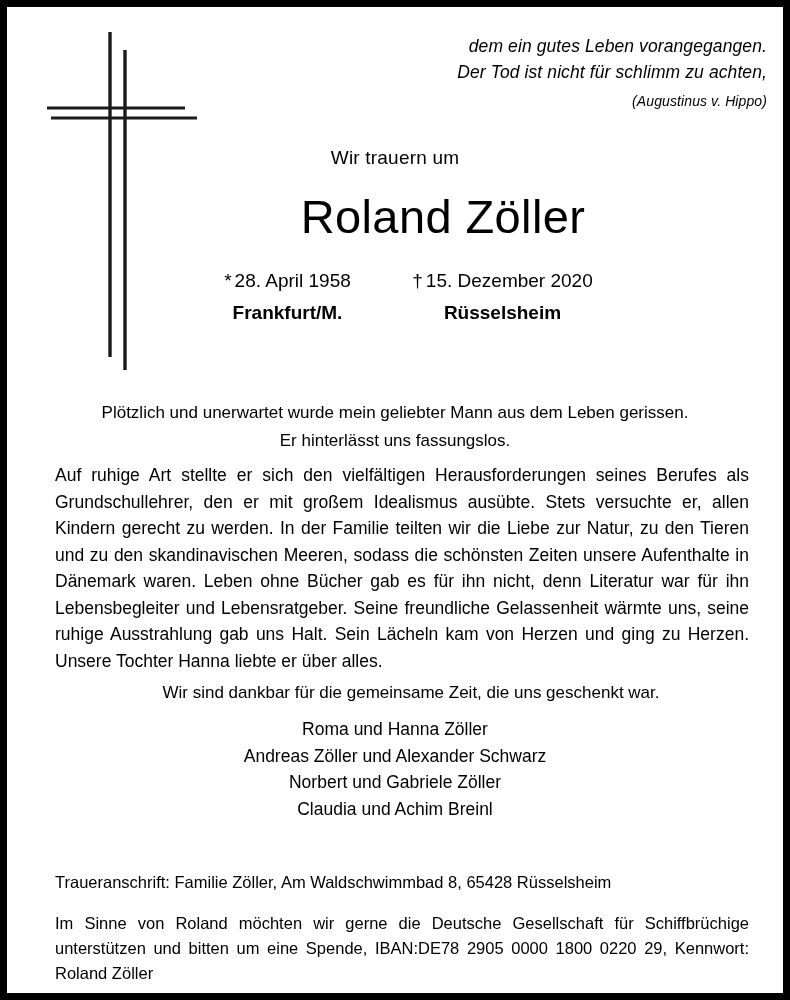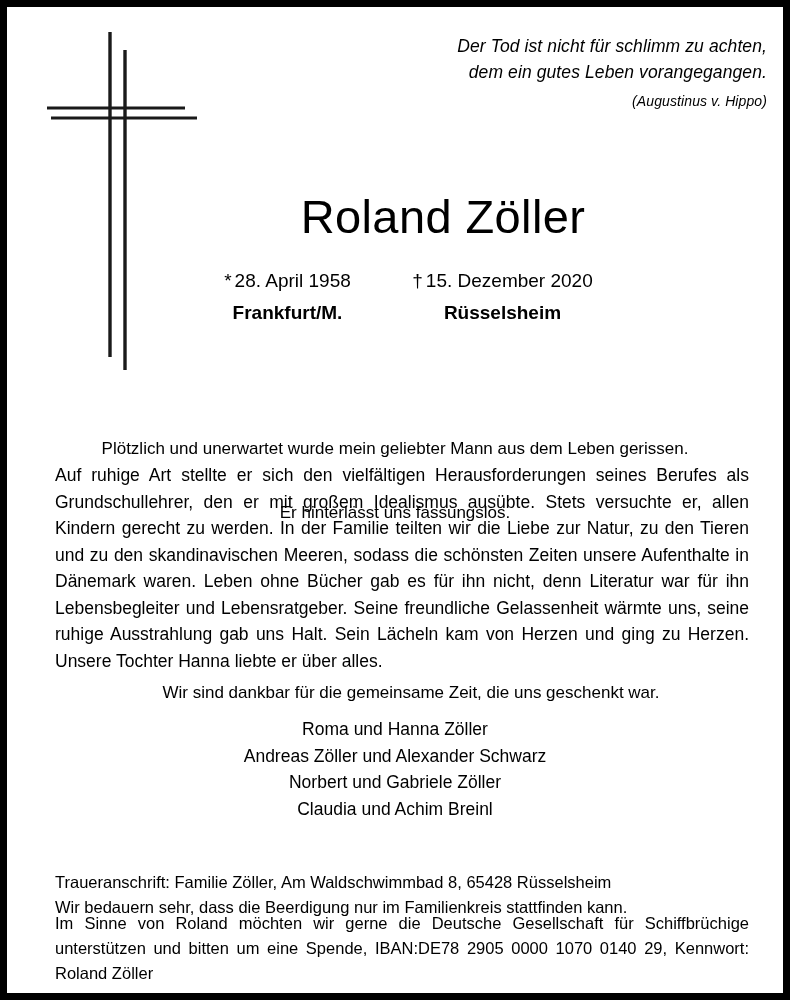--- a/index.html
+++ b/index.html
@@ -107,21 +107,21 @@
   
   .lead {
     position: absolute;
     left: 0;
     top: 392px;
     width: 100%;
     text-align: center;
     font-size: 17px;
     line-height: 28px;
   }
-  .lead span { display: block; margin-top: 36px; }
+  .lead span { display: block; }
 
   
   .body-text {
     position: absolute;
     left: 48px;
     top: 455px;
     width: 694px;
     text-align: justify;
     text-align-last: left;
     font-size: 17.5px;
@@ -182,25 +182,26 @@
   <div class="sheet">
 
     <svg class="cross" viewBox="0 0 195 365" aria-hidden="true">
       <line x1="77" y1="14" x2="77" y2="339" stroke="#1a1a1a" stroke-width="3.4"></line>
       <line x1="92" y1="32" x2="92" y2="352" stroke="#1a1a1a" stroke-width="3.4"></line>
       <line x1="14" y1="90" x2="152" y2="90" stroke="#1a1a1a" stroke-width="3.2"></line>
       <line x1="18" y1="100" x2="164" y2="100" stroke="#1a1a1a" stroke-width="3.2"></line>
     </svg>
 
     <div class="quote-block">
+      <span class="quote-line">dem ein gutes Leben vorangegangen.</span>
       <span class="quote-line">Der Tod ist nicht für schlimm zu achten,</span>
-      <span class="quote-line">dem ein gutes Leben vorangegangen.</span>
       <span class="quote-source">(Augustinus v. Hippo)</span>
     </div>
 
+    <div class="mourn-intro">Wir trauern um</div>
 
     <div class="deceased-name">Roland Zöller</div>
 
     <div class="dates">
       <div class="date-col">
         <span class="date-sym">*</span><span>28. April 1958</span>
         <span class="place">Frankfurt/M.</span>
       </div>
       <div class="date-col">
         <span class="date-sym">†</span><span>15. Dezember 2020</span>
@@ -219,19 +220,18 @@
 
     <div class="survivors">
       <span>Roma und Hanna Zöller</span>
       <span>Andreas Zöller und Alexander Schwarz</span>
       <span>Norbert und Gabriele Zöller</span>
       <span>Claudia und Achim Breinl</span>
     </div>
 
     <div class="footer-address">
       <span>Traueranschrift: Familie Zöller, Am Waldschwimmbad 8, 65428 Rüsselsheim</span>
-      <span>Wir bedauern sehr, dass die Beerdigung nur im Familienkreis stattfinden kann.</span>
-    </div>
-
-    <div class="footer-donation">Im Sinne von Roland möchten wir gerne die Deutsche Gesellschaft für Schiffbrüchige unterstützen und bitten um eine Spende, IBAN:DE78 2905 0000 1070 0140 29, Kennwort: Roland Zöller</div>
+    </div>
+
+    <div class="footer-donation">Im Sinne von Roland möchten wir gerne die Deutsche Gesellschaft für Schiffbrüchige unterstützen und bitten um eine Spende, IBAN:DE78 2905 0000 1800 0220 29, Kennwort: Roland Zöller</div>
 
   </div>
 </div>
 
 </body></html>

